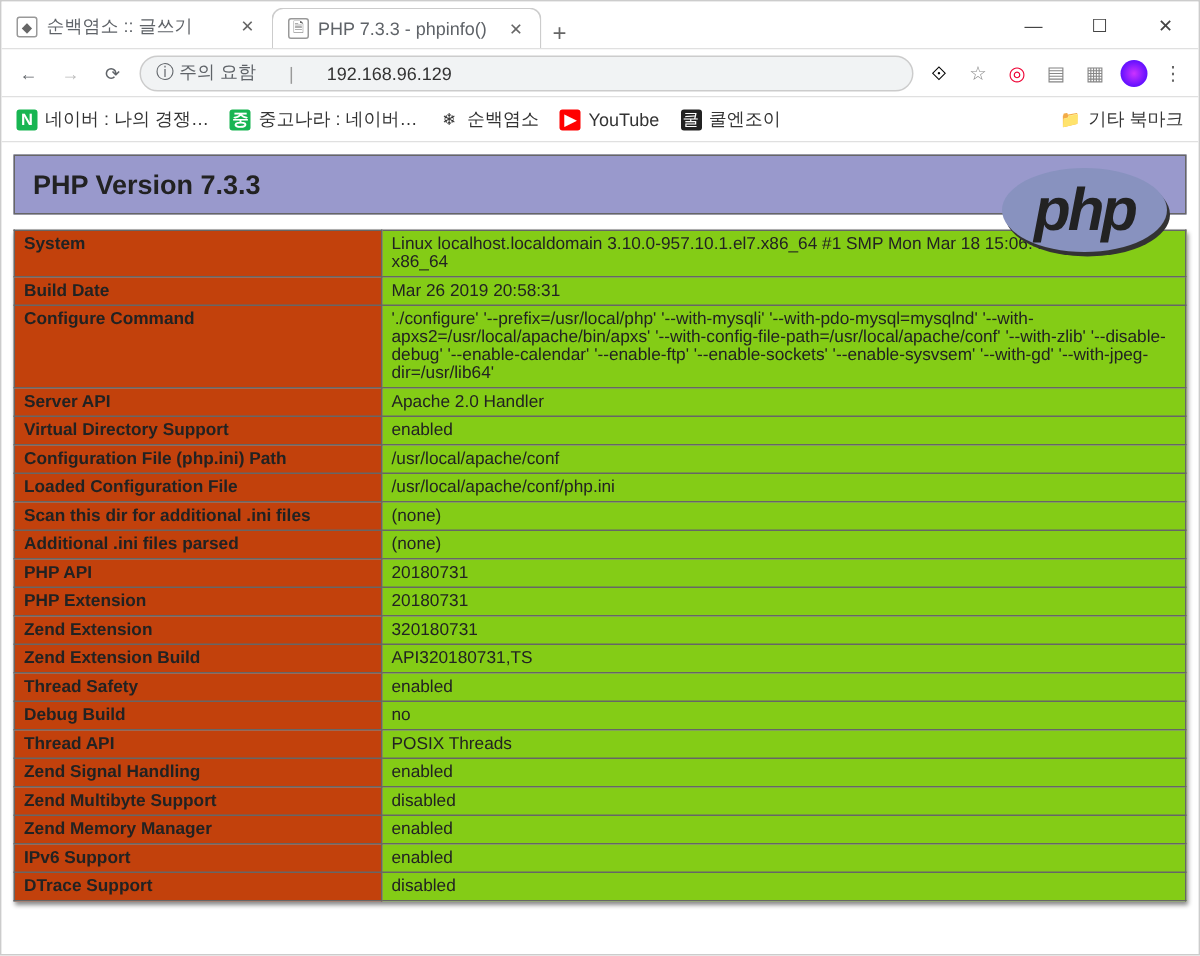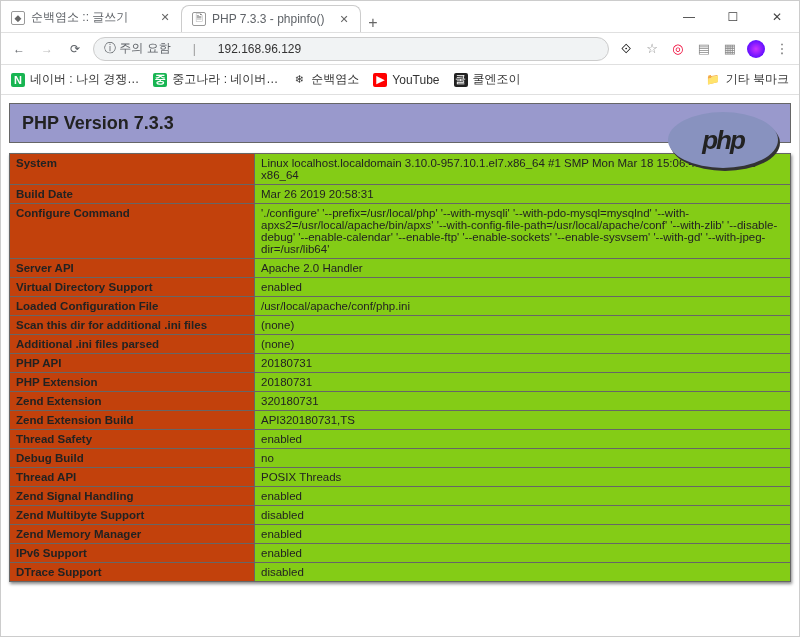--- a/index.html
+++ b/index.html
@@ -28,21 +28,21 @@
 .bm-spacer { flex:1; }
 .ico-green { background:#18b552; color:#fff; border-radius:2px; font-weight:bold; }
 .ico-red { background:#ff0000; color:#fff; border-radius:2px; }
 .ico-blk { background:#222; color:#fff; border-radius:2px; font-size:9px; }
 .ico-fold { color:#f4b400; }
 .content { height: calc(637px - 32px - 32px - 30px); overflow:auto; background:#fff; padding: 8px; }
 .php-header { background: #9999cc; border: 1px solid #666; padding: 10px 12px; display:flex; align-items:center; position:relative; height:40px; margin-bottom: 10px; }
 .php-header h1 { font-size: 18px; font-weight:bold; color:#222; }
 .php-logo { position:absolute; right:12px; top:8px; width:110px; height:56px; }
 .php-logo .ell { width:100%; height:100%; background:#8892bf; border-radius:50%; display:flex; align-items:center; justify-content:center; box-shadow: 2px 3px 0 #333; }
-.php-logo .ell span { font-family: Arial; font-size:26px; font-weight:bold; font-style:italic; color:#222; letter-spacing:-2px; }
+.php-logo .ell span { font-family: Arial; font-size:40px; font-weight:bold; font-style:italic; color:#222; letter-spacing:-2px; }
 table.info { width:100%; border-collapse: collapse; box-shadow: 1px 2px 3px #888; }
 table.info td { border:1px solid #666; padding: 3px 6px; font-size:11.5px; vertical-align: top; }
 table.info td.k { background:#c2410c; font-weight:bold; color:#222; width: 245px; }
 table.info td.v { background:#84cc16; color:#222; }
 </style>
 </head>
 <body>
 
 <div class="titlebar">
   <div class="tabs">
@@ -138,20 +138,24 @@
         </tr>
         <tr>
           <td class="k">Server API</td>
           <td class="v">Apache 2.0 Handler</td>
         </tr>
         <tr>
           <td class="k">Virtual Directory Support</td>
           <td class="v">enabled</td>
         </tr>
         <tr>
+          <td class="k">Configuration File (php.ini) Path</td>
+          <td class="v">/usr/local/apache/conf</td>
+        </tr>
+        <tr>
           <td class="k">Loaded Configuration File</td>
           <td class="v">/usr/local/apache/conf/php.ini</td>
         </tr>
         <tr>
           <td class="k">Scan this dir for additional .ini files</td>
           <td class="v">(none)</td>
         </tr>
         <tr>
           <td class="k">Additional .ini files parsed</td>
           <td class="v">(none)</td>

